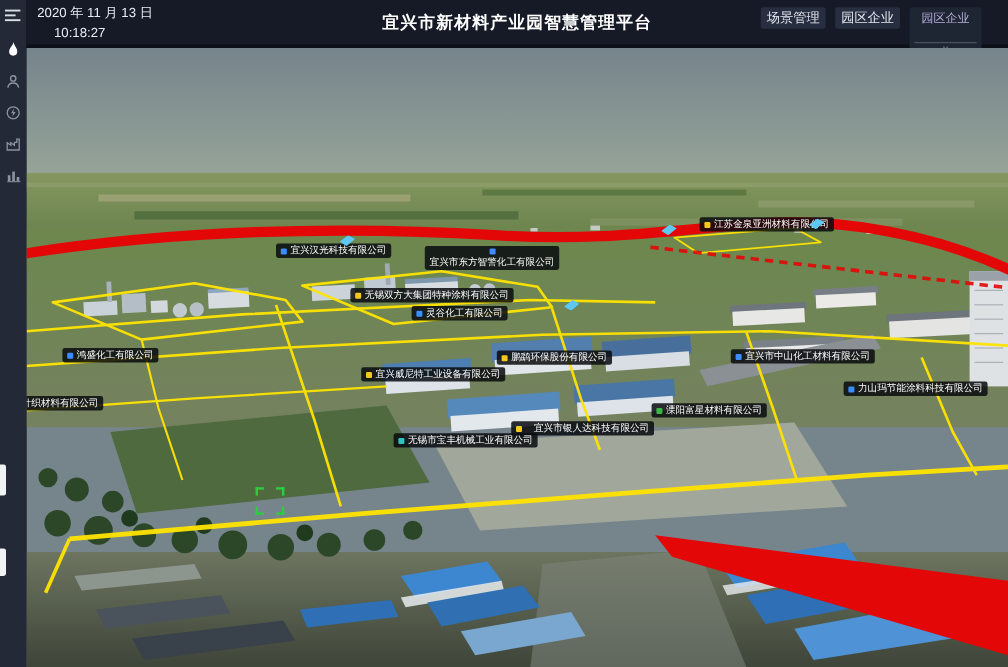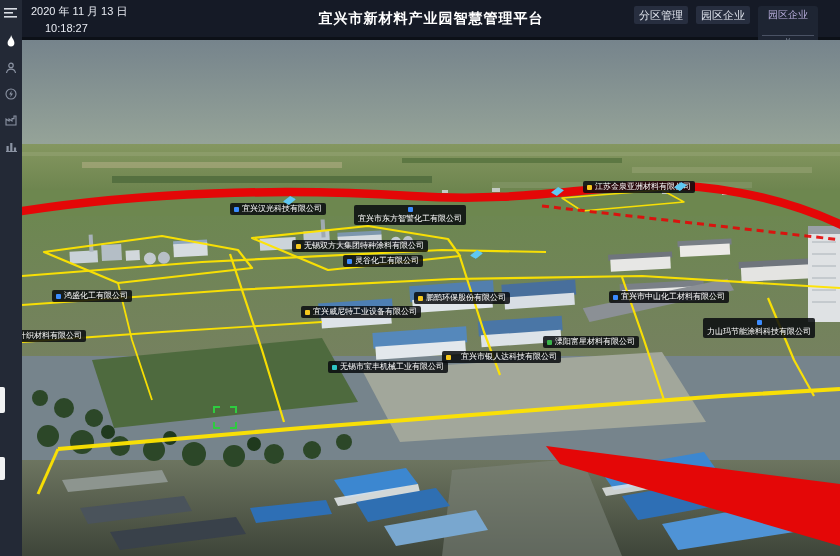--- a/index.html
+++ b/index.html
@@ -111,21 +111,21 @@
 
   <div class="main">
 
     <header class="topbar">
       <div class="datetime">
         <div>2020 年 11 月 13 日</div>
         <div class="time">10:18:27</div>
       </div>
       <h1 class="title">宜兴市新材料产业园智慧管理平台</h1>
       <div class="actions">
-        <button class="tb-btn">分区管理</button>
+        <button class="tb-btn">场景管理</button>
         <button class="tb-btn">园区企业</button>
         <div class="dropdown">
           <span class="dd-label">园区企业</span>
           <span class="chev">∨</span>
         </div>
       </div>
     </header>
 
     <div class="map">
 
@@ -319,33 +319,33 @@
             <span class="dot dot-blue"></span>
             <span>宜兴市中山化工材料有限公司</span>
           </div>
           <div class="company-label" style="left: -24px; top: 290px;">
             <span>纺织针织材料有限公司</span>
           </div>
           <div class="company-label" style="left: 279px; top: 266px;">
             <span class="dot dot-yellow"></span>
             <span>宜兴威尼特工业设备有限公司</span>
           </div>
-          <div class="company-label" style="left: 420px; top: 311px; gap: 10px;">
+          <div class="company-label" style="left: 404px; top: 311px; gap: 10px;">
             <span class="dot dot-yellow"></span>
             <span>宜兴市银人达科技有限公司</span>
           </div>
           <div class="company-label" style="left: 306px; top: 321px;">
             <span class="dot dot-teal"></span>
             <span>无锡市宝丰机械工业有限公司</span>
           </div>
           <div class="company-label" style="left: 521px; top: 296px;">
             <span class="dot dot-green"></span>
             <span>溧阳富星材料有限公司</span>
           </div>
-          <div class="company-label" style="left: 681px; top: 278px; flex-direction: column;">
+          <div class="company-label" style="left: 681px; top: 278px;">
             <span class="dot dot-blue"></span>
             <span>力山玛节能涂料科技有限公司</span>
           </div>
           <span class="marker" style="left: 261px; top: 156px;"></span>
           <span class="marker" style="left: 448px; top: 210px;"></span>
           <span class="marker" style="left: 529px; top: 147px;"></span>
           <span class="marker" style="left: 652px; top: 142px;"></span>
         </div>
 
       <div id="selection-box" style="left: 191px; top: 366px; width: 24px; height: 23px;">

